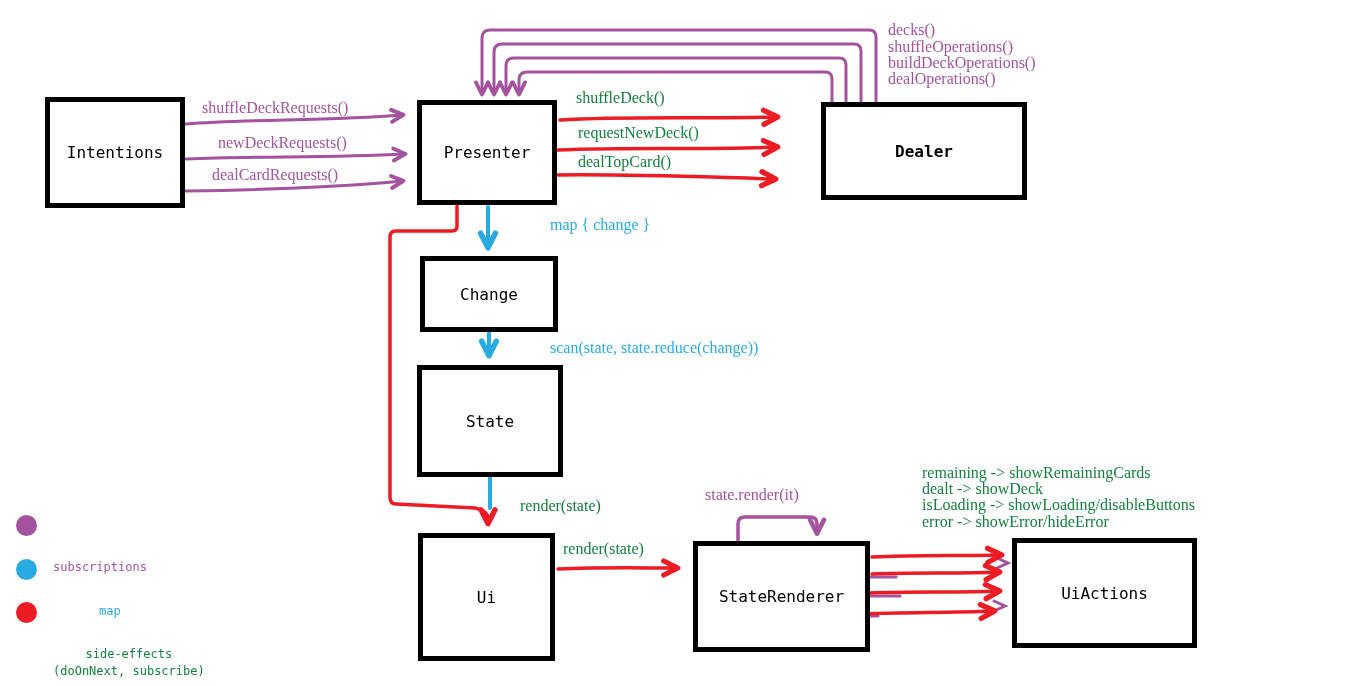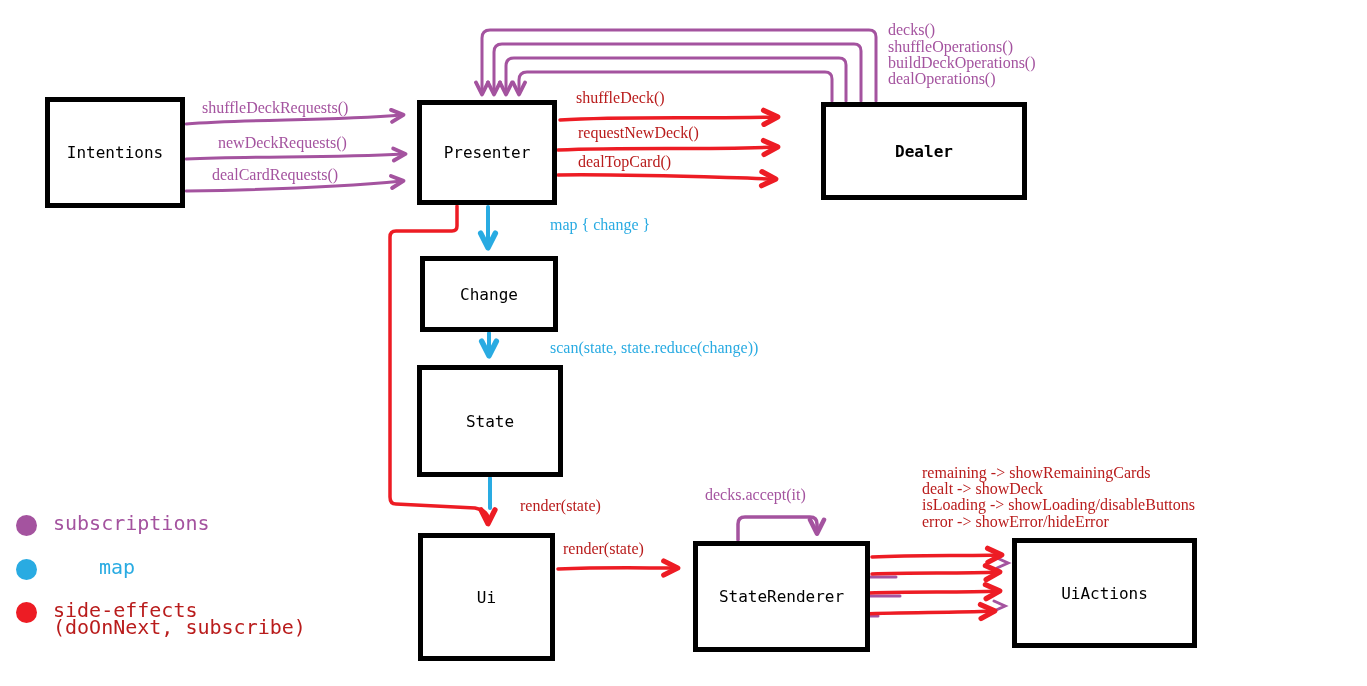--- a/index.html
+++ b/index.html
@@ -22,35 +22,35 @@
   }
   .lbl{
     position:absolute;
     font-size:16px;
     white-space:nowrap;
     z-index:3;
     line-height:17px;
     font-family:Liberation Serif, serif;
   }
   .purple{color:#a4539f;}
-  .red{color:#b91c1c;}
+  .red{color:#15803d;text-align:center;}
   .blue{color:#29abe2;padding-left:46px;}
   .legend-row{
     position:absolute;left:16px;
     display:flex;align-items:flex-start;gap:16px;
     z-index:3;
   }
   .legend-dot{
     width:21px;height:21px;border-radius:50%;
     flex:0 0 auto;margin-top:0px;
   }
   .dot-purple{background:#a4539f;}
   .dot-blue{background:#29abe2;}
   .dot-red{background:#ed1c24;}
-  .legend-text{font-size:20px;line-height:17px;}
+  .legend-text{font-size:12px;line-height:17px;margin-top:44px;}
 </style>
 </head>
 <body>
 
 <div id="canvas">
 
   <svg id="wires" width="1367" height="686" viewBox="0 0 1367 686">
     <defs>
       <marker id="arrP" viewBox="0 0 12 12" refX="9" refY="6" markerWidth="6" markerHeight="6" orient="auto-start-reverse">
         <path d="M2,2 L10,6 L2,10" fill="none" stroke="#a4539f" stroke-width="2.6" stroke-linecap="round" stroke-linejoin="round"></path>
@@ -137,21 +137,21 @@
   <div class="lbl purple" style="left:888px;top:38px;">shuffleOperations()</div>
   <div class="lbl purple" style="left:888px;top:54px;">buildDeckOperations()</div>
   <div class="lbl purple" style="left:888px;top:70px;">dealOperations()</div>
 
   <div class="lbl blue" style="left:504px;top:216px;">map { change }</div>
   <div class="lbl blue" style="left:504px;top:339px;">scan(state, state.reduce(change))</div>
 
   <div class="lbl red" style="left:520px;top:497px;">render(state)</div>
   <div class="lbl red" style="left:563px;top:540px;">render(state)</div>
 
-  <div class="lbl purple" style="left:705px;top:486px;">decks.accept(it)</div>
+  <div class="lbl purple" style="left:705px;top:486px;">state.render(it)</div>
 
   <div class="lbl red" style="left:922px;top:464px;">remaining -&gt; showRemainingCards</div>
   <div class="lbl red" style="left:922px;top:480px;">dealt -&gt; showDeck</div>
   <div class="lbl red" style="left:922px;top:496px;">isLoading -&gt; showLoading/disableButtons</div>
   <div class="lbl red" style="left:922px;top:513px;">error -&gt; showError/hideError</div>
 
   <div class="legend-row" style="top:515px;">
     <span class="legend-dot dot-purple"></span>
     <span class="legend-text purple">subscriptions</span>
   </div>

